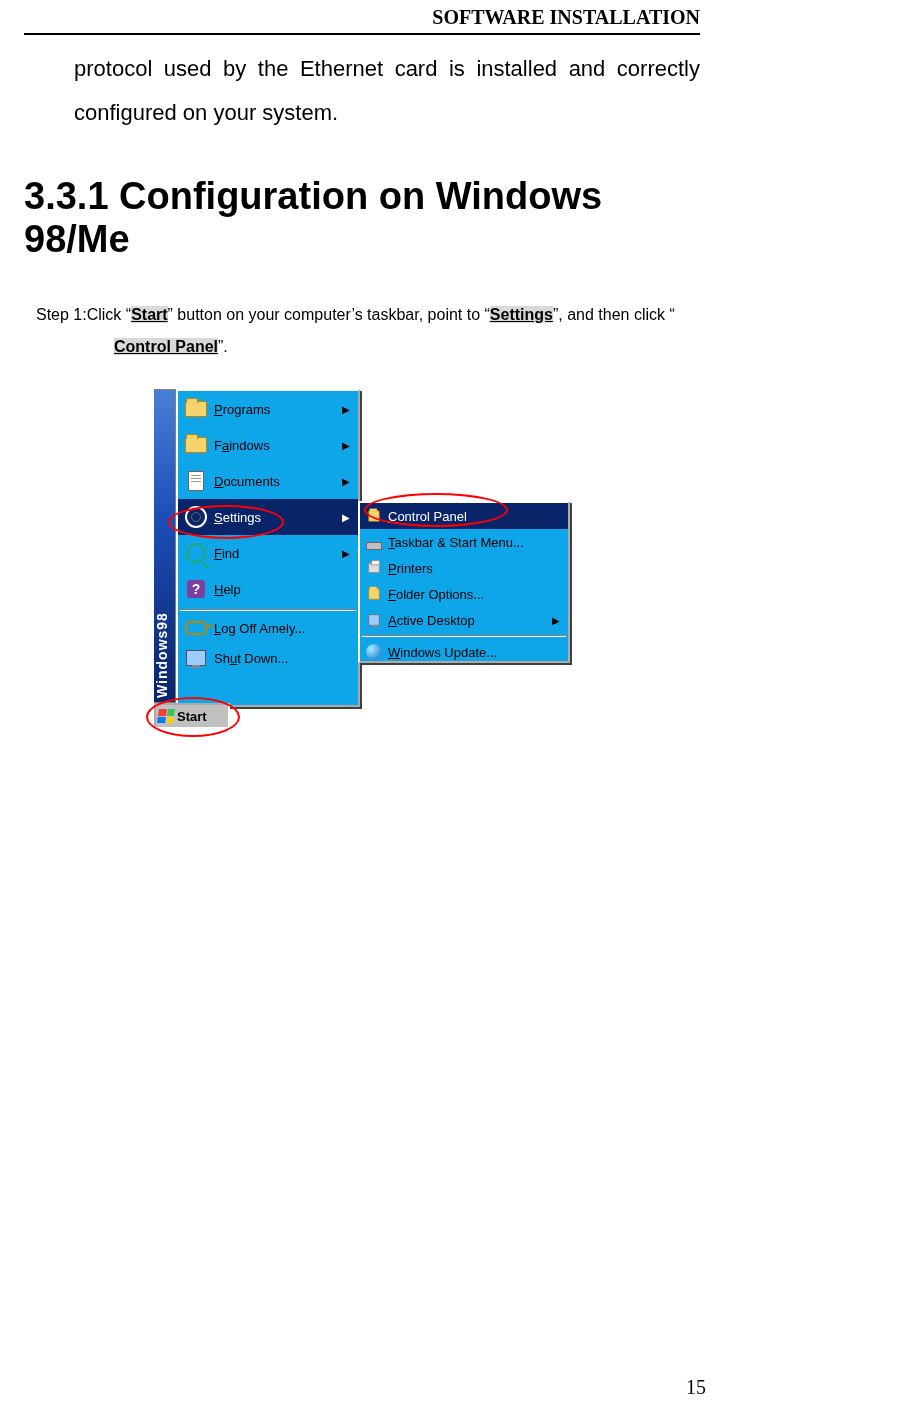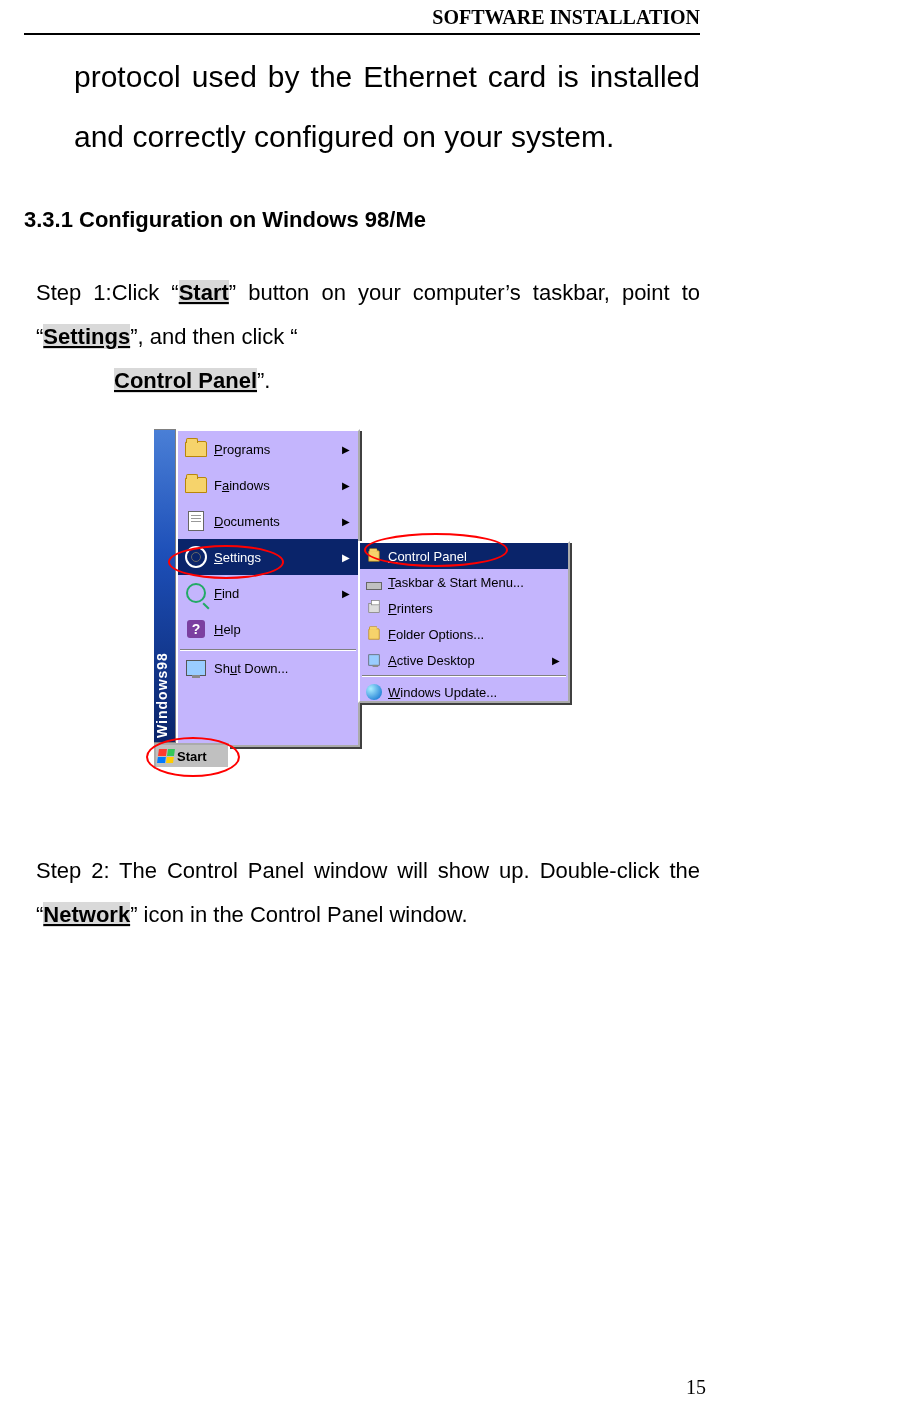--- a/index.html
+++ b/index.html
@@ -25,32 +25,32 @@
     font-weight: bold;
     font-size: 20px;
     padding-top: 6px;
   }
   .rule {
     border: none;
     border-top: 2px solid #000;
     margin: 4px 0 12px 0;
   }
   .intro {
-    font-size: 30px;
+    font-size: 22px;
     line-height: 2.0;
     text-align: justify;
     margin: 0 0 40px 50px;
   }
   .section-heading {
-    font-size: 22px;
+    font-size: 38px;
     font-weight: bold;
     margin: 0 0 38px 0;
   }
   .step {
-    font-size: 22px;
+    font-size: 16px;
     line-height: 2.0;
     text-align: justify;
     margin: 0 0 26px 12px;
   }
   .step-body-indent {
     display: block;
     padding-left: 78px;
   }
   .hl {
     background: #d9d9d9;
@@ -84,21 +84,21 @@
     font-weight: bold;
     font-size: 14px;
     letter-spacing: 1px;
     padding-top: 4px;
     box-sizing: border-box;
     border: 1px solid #808080;
     border-right: none;
   }
   .menu {
     position: absolute;
-    background: #c4b5fd;
+    background: #0ea5e9;
     border: 2px outset #fff;
     box-shadow: 2px 2px 0 #404040;
   }
   .menu.primary {
     left: 22px;
     top: 0;
     width: 180px;
     height: 314px;
   }
   .menu.secondary {
@@ -263,20 +263,26 @@
         </div>
         <div class="menu-row">
           <span class="mi-icon">
               <span class="ic-help">?</span>
             </span>
           <span class="mi-label"><span></span><span class="ul">H</span><span>elp</span></span>
         </div>
         <div class="menu-sep"></div>
         <div class="menu-row" style="height:30px">
           <span class="mi-icon">
+              <span class="ic-key"></span>
+            </span>
+          <span class="mi-label"><span></span><span class="ul">L</span><span>og Off Amely...</span></span>
+        </div>
+        <div class="menu-row" style="height:30px">
+          <span class="mi-icon">
               <span class="ic-mon"></span>
             </span>
           <span class="mi-label"><span>Sh</span><span class="ul">u</span><span>t Down...</span></span>
         </div>
       </div>
 
       <div class="menu secondary">
         <div class="menu-row small sel">
           <span class="mi-icon small">
               <span class="ic-folder" style="transform:scale(.7)"></span>
@@ -326,18 +332,15 @@
           </span>
         <span>Start</span>
       </div>
 
       <div class="circle-mark circle-settings"></div>
       <div class="circle-mark circle-cp"></div>
       <div class="circle-mark circle-start"></div>
     </div>
   </div>
 
-  <p class="step">
-    <span>Step 2: The Control Panel window will show up. Double-click the “</span><span class="hl">Network</span><span>” icon in the Control Panel window.</span>
-  </p>
 
   <div class="page-num">15</div>
 </div>
 
 </body></html>

